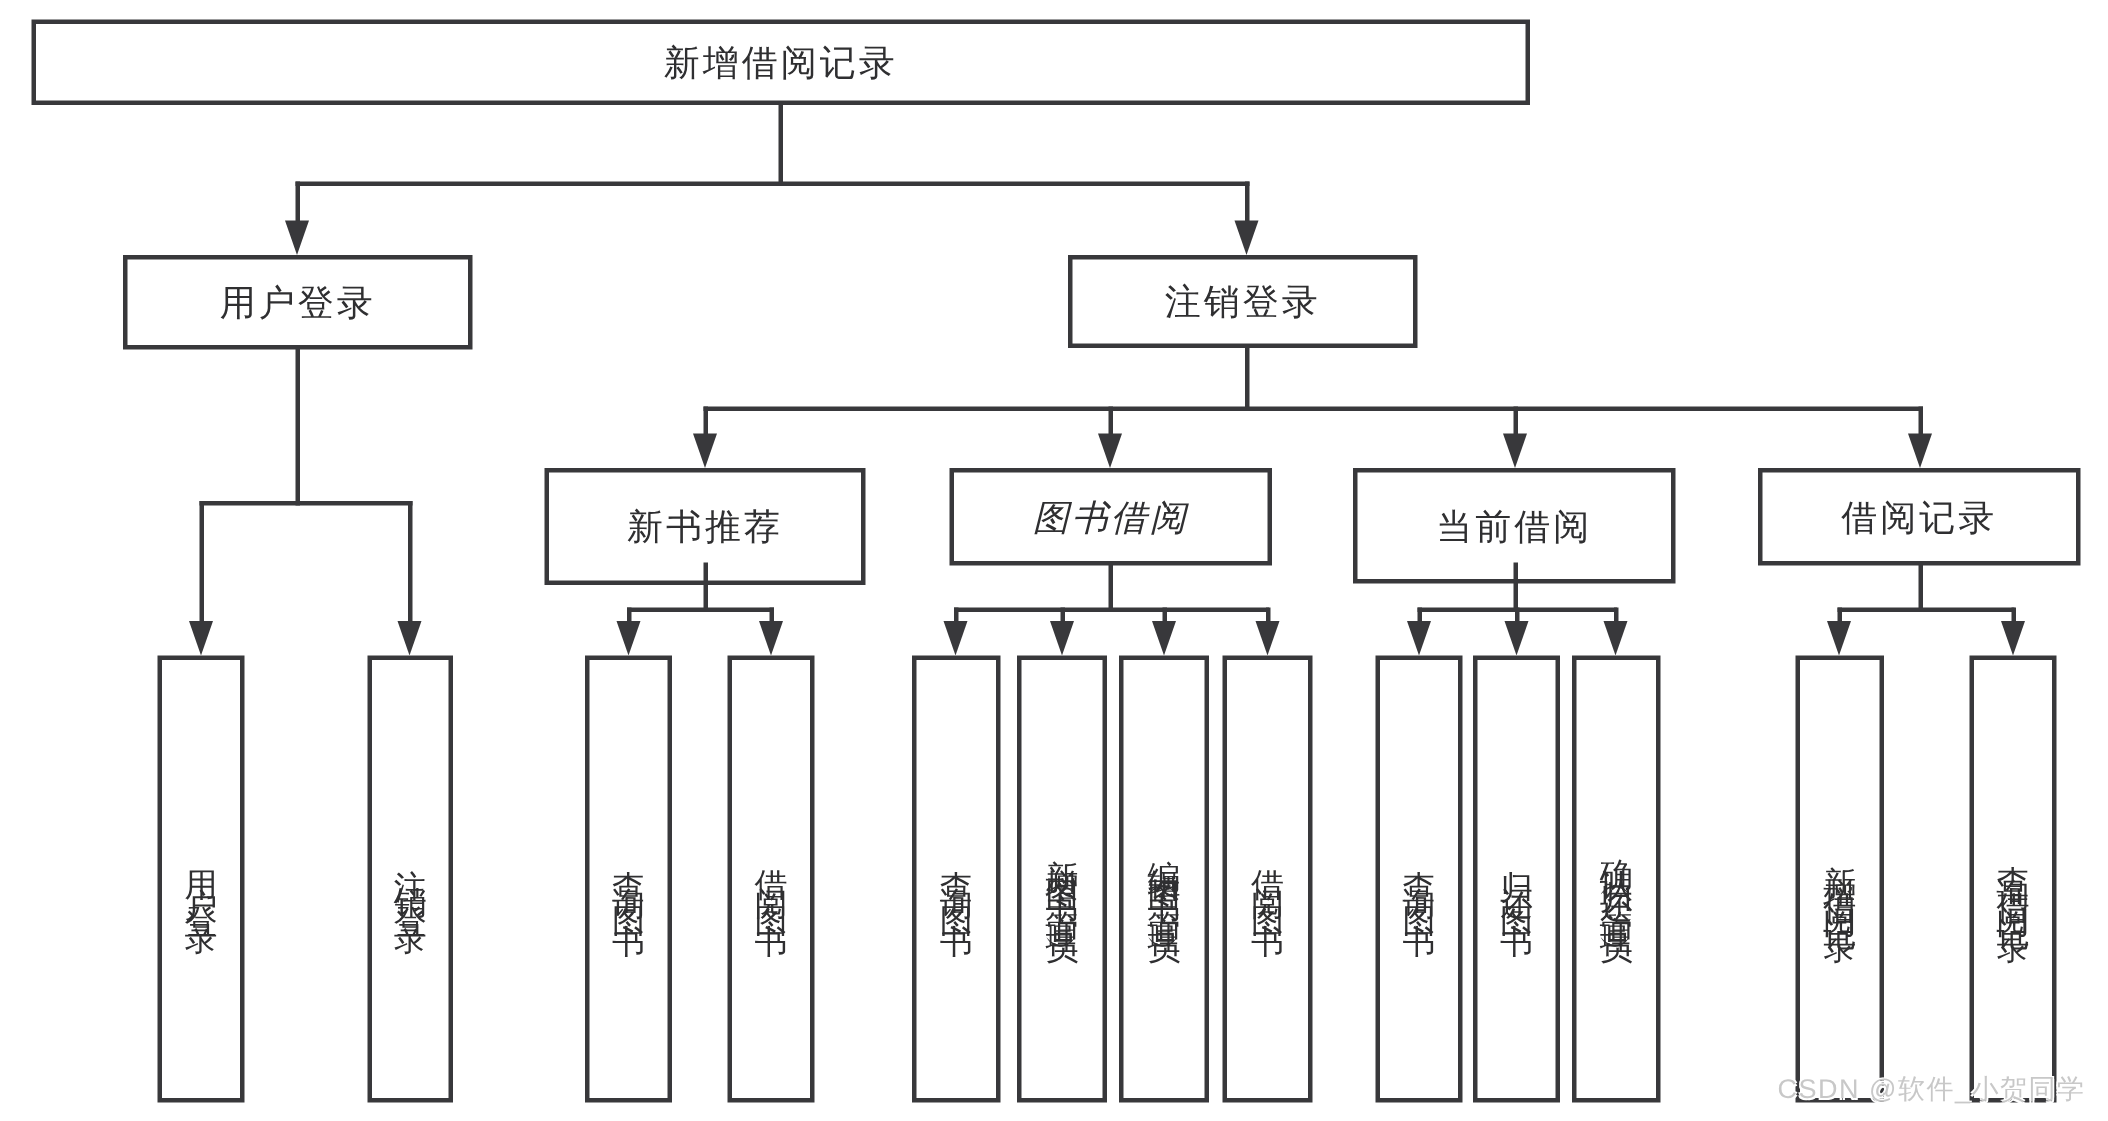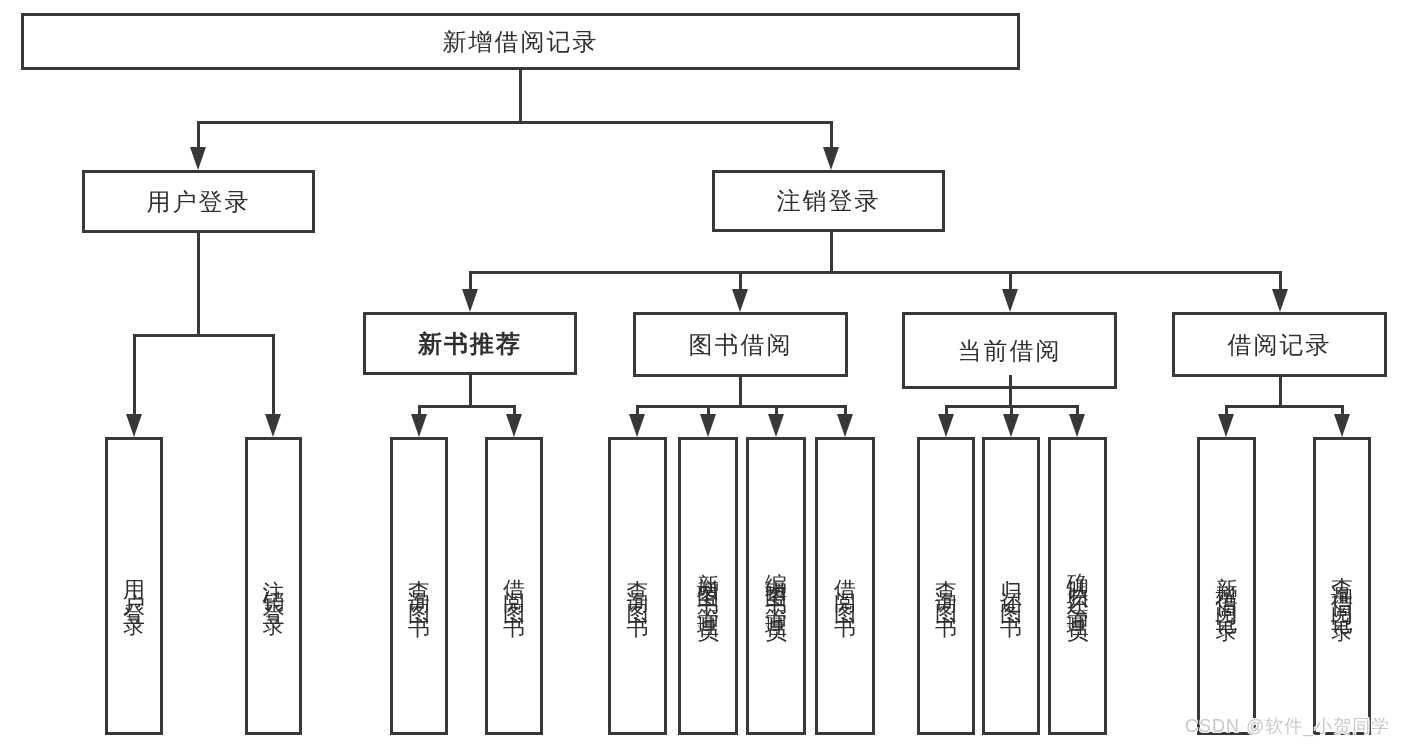--- a/index.html
+++ b/index.html
@@ -87,24 +87,24 @@
     <div class="vline" style="left:469px;top:271px;height:20px;"></div>
     <div class="arrow" style="left:462px;top:289px;"></div>
     <div class="vline" style="left:739px;top:271px;height:20px;"></div>
     <div class="arrow" style="left:732px;top:289px;"></div>
     <div class="vline" style="left:1009px;top:271px;height:20px;"></div>
     <div class="arrow" style="left:1002px;top:289px;"></div>
     <div class="vline" style="left:1279px;top:271px;height:20px;"></div>
     <div class="arrow" style="left:1272px;top:289px;"></div>
   </div>
 
-  <div class="hbox" style="left:363px;top:312px;width:214px;height:63px;font-weight:bold;">
+  <div class="hbox" style="left:363px;top:312px;width:214px;height:78px;">
     <span>新书推荐</span>
   </div>
-  <div class="hbox" style="left:633px;top:312px;width:215px;height:65px;">
+  <div class="hbox" style="left:633px;top:312px;width:215px;height:65px;font-style:italic;">
     <span>图书借阅</span>
   </div>
   <div class="hbox" style="left:902px;top:312px;width:215px;height:77px;">
     <span>当前借阅</span>
   </div>
   <div class="hbox" style="left:1172px;top:312px;width:215px;height:65px;">
     <span>借阅记录</span>
   </div>
 
   <div>

